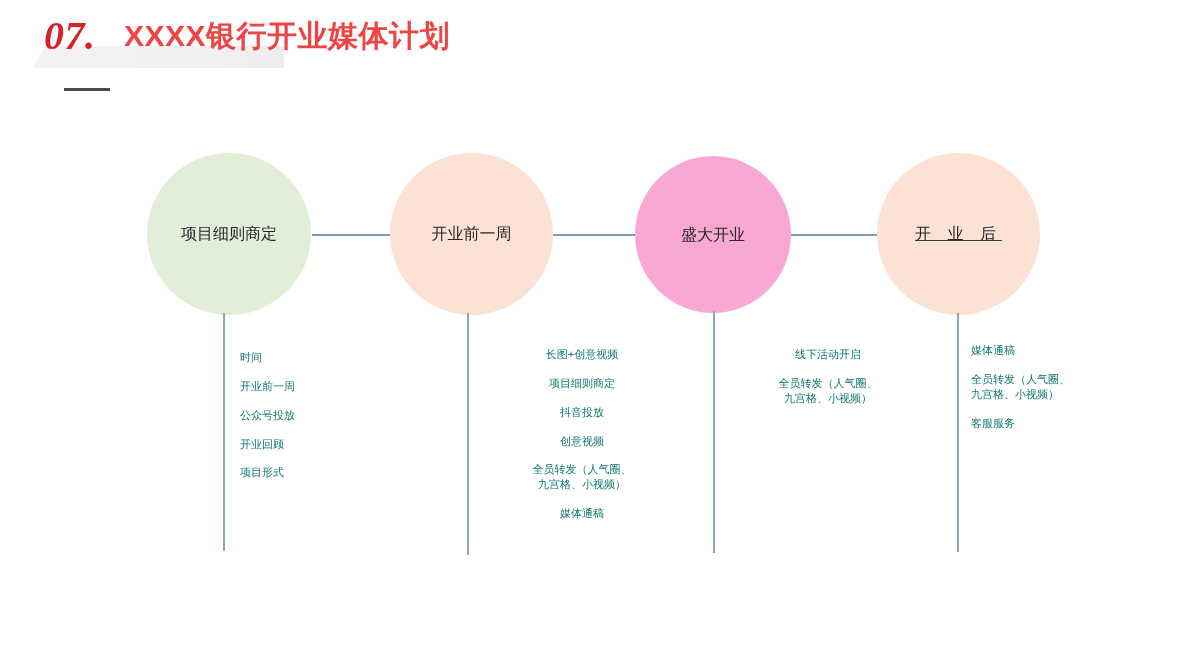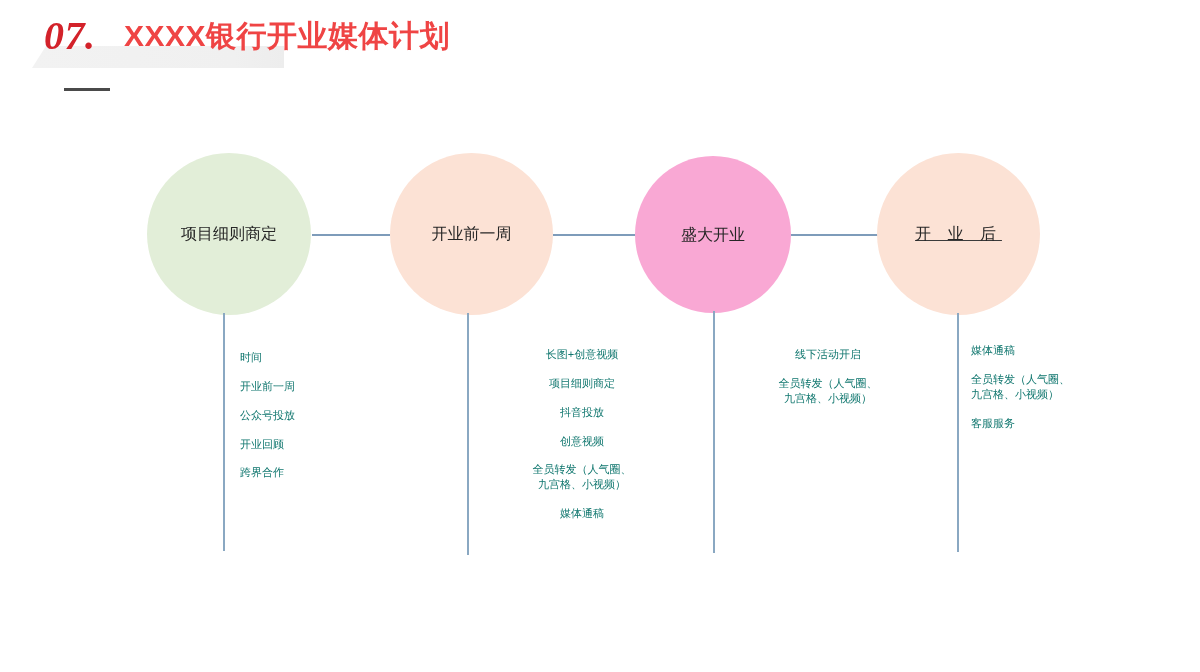--- a/index.html
+++ b/index.html
@@ -130,21 +130,21 @@
 
   <div class="node-circle" style="left:147px; top:153px; width:164px; height:162px; background:#e2eed8;">
     <span class="node-label">项目细则商定</span>
   </div>
   <div class="connector-v" style="left:223px; top:313px; height:238px;"></div>
   <div class="detail-list" style="left:240px; top:350px; width:180px;">
     <div class="detail-item">时间</div>
     <div class="detail-item">开业前一周</div>
     <div class="detail-item">公众号投放</div>
     <div class="detail-item">开业回顾</div>
-    <div class="detail-item">跨界合作</div>
+    <div class="detail-item">项目形式</div>
   </div>
 
   <div class="node-circle" style="left:390px; top:153px; width:163px; height:162px; background:#fce2d5;">
     <span class="node-label">开业前一周</span>
   </div>
   <div class="connector-v" style="left:467px; top:313px; height:242px;"></div>
   <div class="detail-list" style="left:482px; top:347px; width:200px;text-align:center;">
     <div class="detail-item">长图+创意视频</div>
     <div class="detail-item">项目细则商定</div>
     <div class="detail-item">抖音投放</div>

